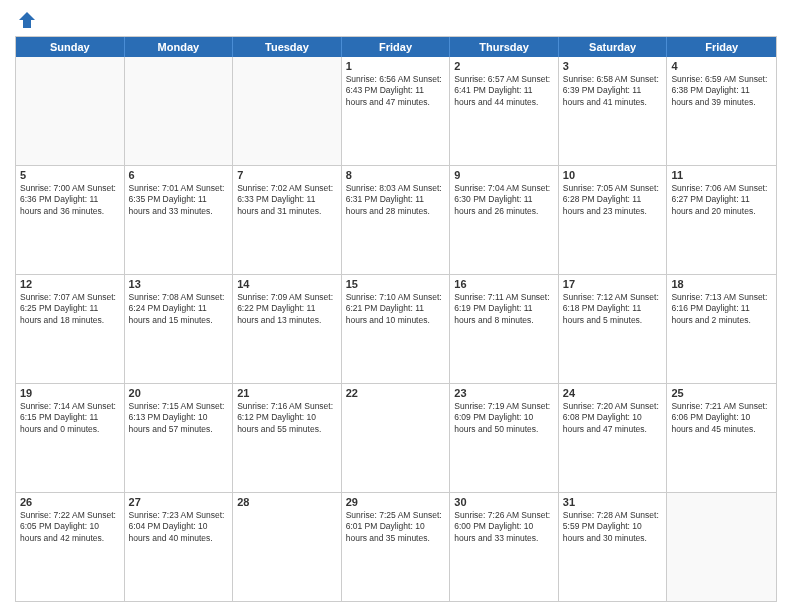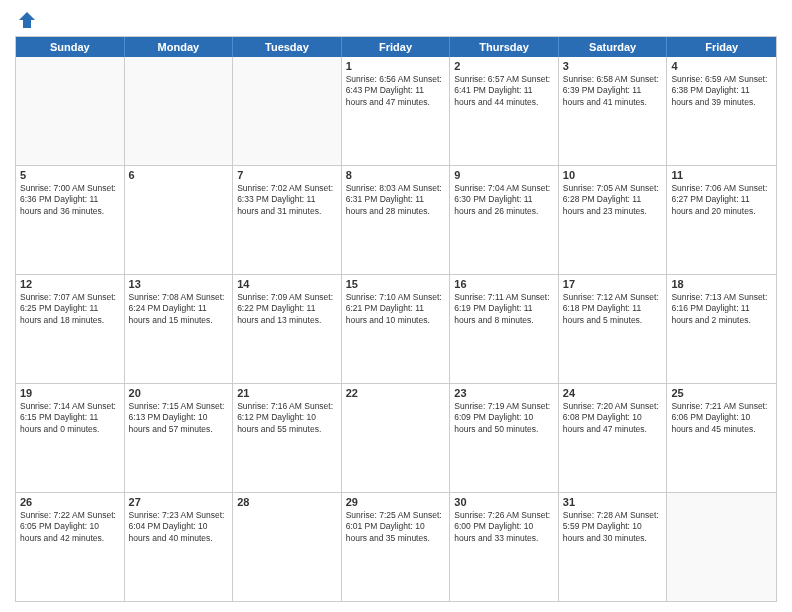--- a/index.html
+++ b/index.html
@@ -169,20 +169,23 @@
         </div>
         <div class="cal-row">
           <div class="cal-cell">
             <span class="day-num">5</span>
             <div class="cell-text">Sunrise: 7:00 AM
 Sunset: 6:36 PM
 Daylight: 11 hours and 36 minutes.</div>
           </div>
           <div class="cal-cell">
             <span class="day-num">6</span>
+            <div class="cell-text">Sunrise: 7:01 AM
+Sunset: 6:35 PM
+Daylight: 11 hours and 33 minutes.</div>
           </div>
           <div class="cal-cell">
             <span class="day-num">7</span>
             <div class="cell-text">Sunrise: 7:02 AM
 Sunset: 6:33 PM
 Daylight: 11 hours and 31 minutes.</div>
           </div>
           <div class="cal-cell">
             <span class="day-num">8</span>
             <div class="cell-text">Sunrise: 8:03 AM

